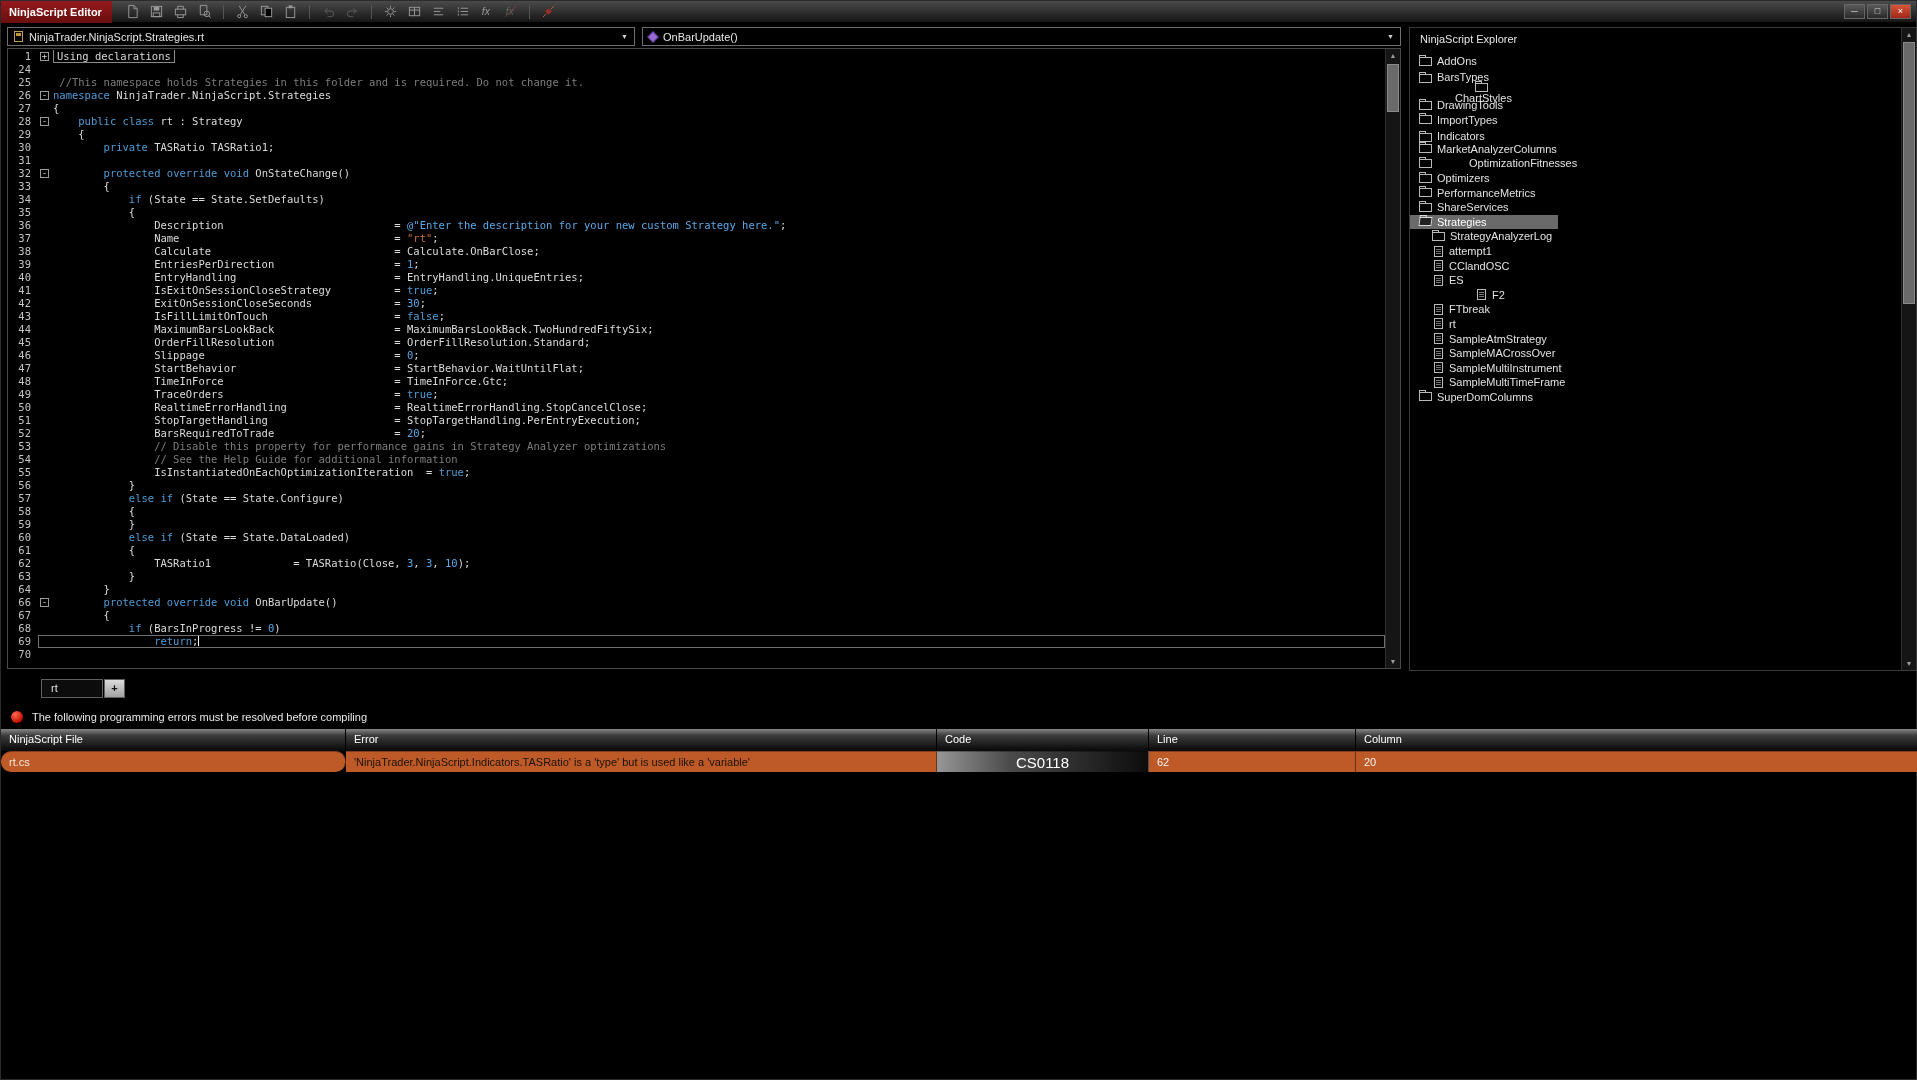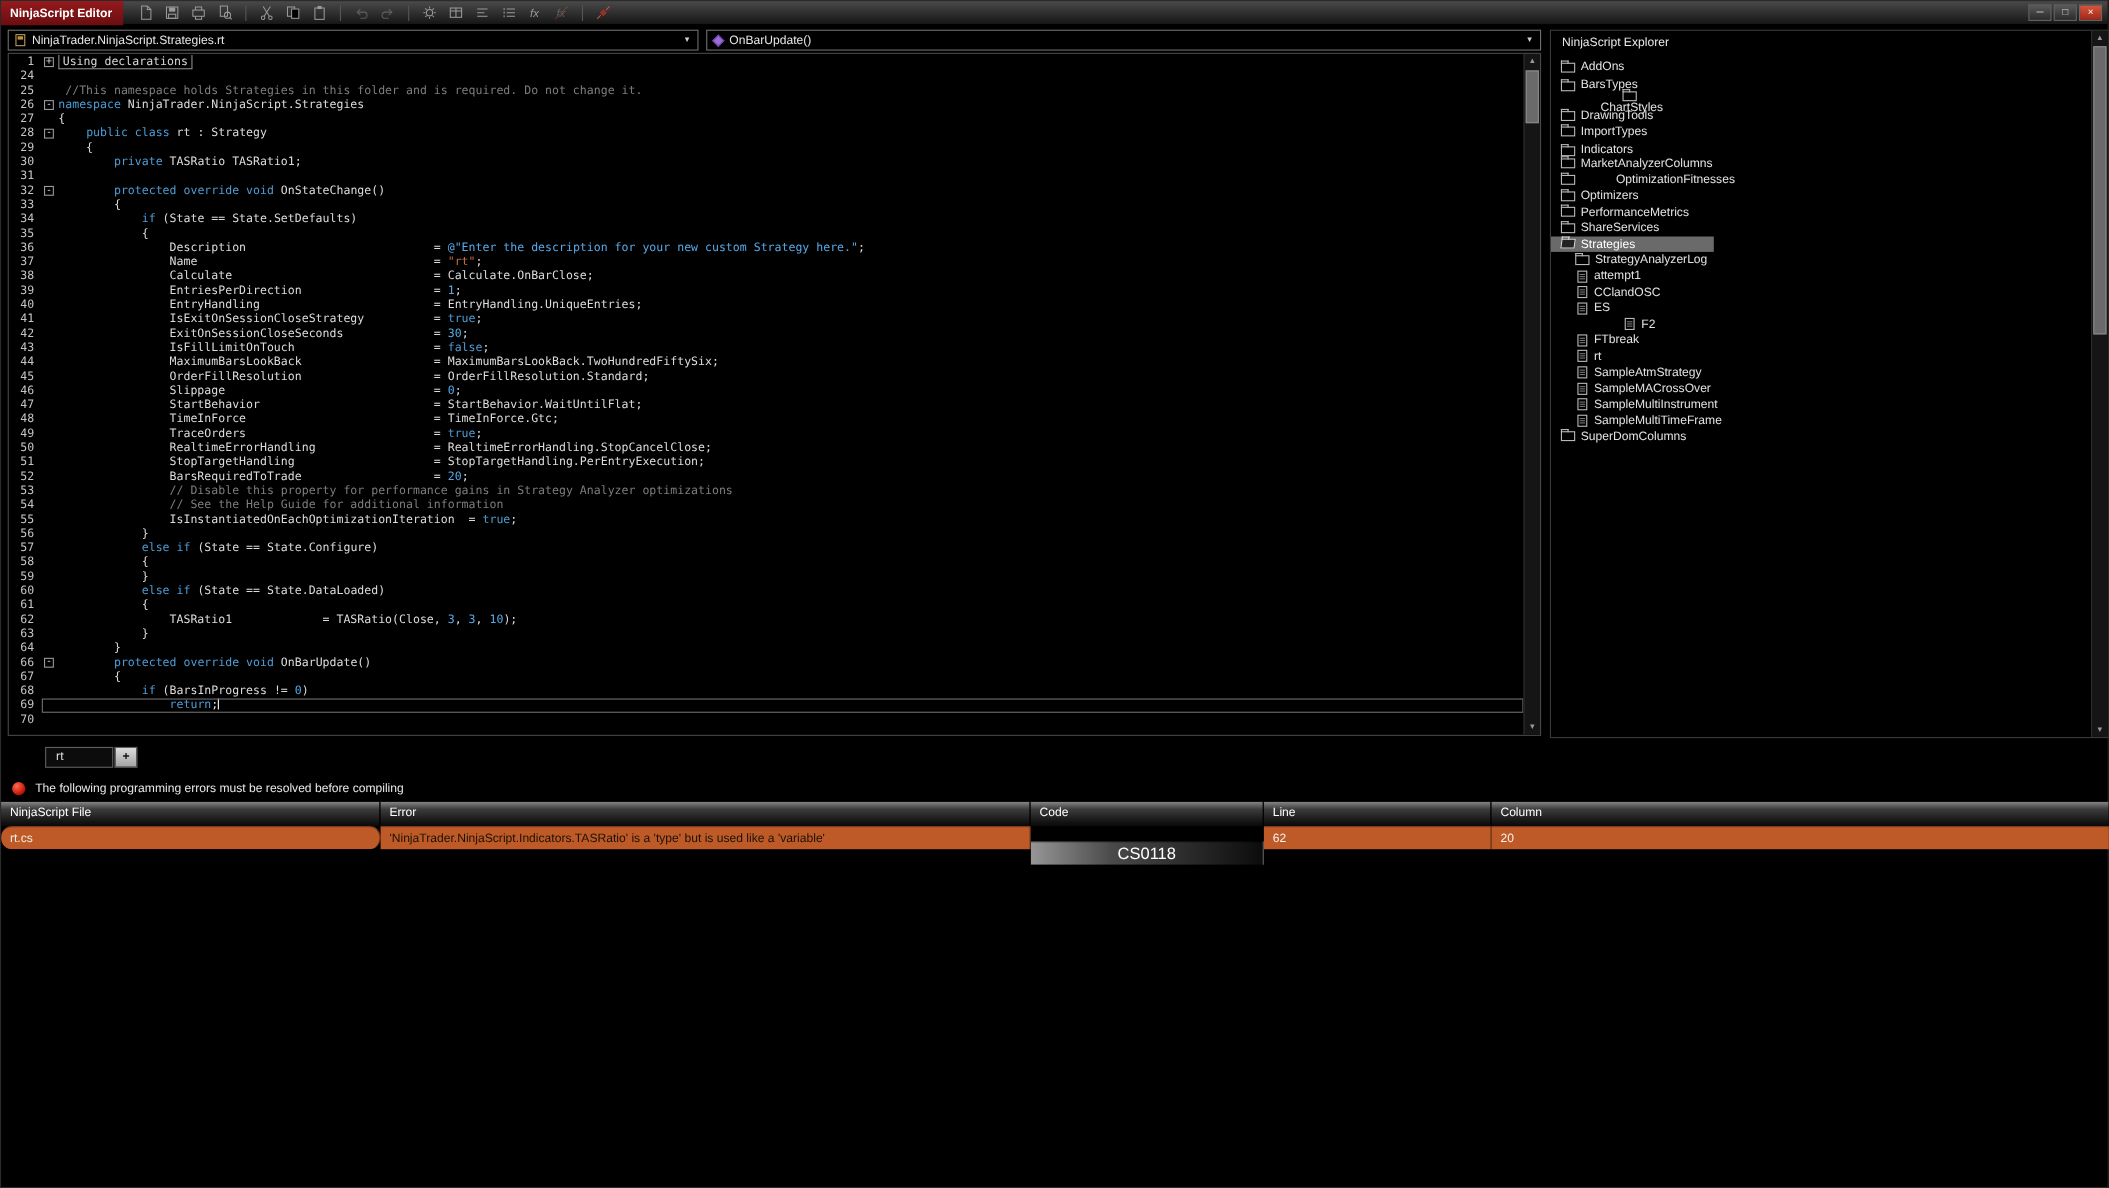--- a/index.html
+++ b/index.html
@@ -103,21 +103,21 @@
          color:#fff; font-size:11px; padding:4px 8px; border-right:1px solid #000;
          height:22px; cursor:pointer; }
   .etd { background:#be5a27; font-size:11px; padding:4px 8px; height:21px;
          border-right:1px solid rgba(0,0,0,.45); border-top:1px solid rgba(0,0,0,.3);
          white-space:nowrap; overflow:hidden; }
   .etd.file { color:#f2e9e2;border-radius:10px; }
   .etd.err  { color:#1c1206; }
   .etd.num  { color:#f7f3ef; }
   .etd.code { background:linear-gradient(90deg,#969696 0%,#4a4a4a 35%,#0c0c0c 100%);
               color:#fff; font-size:15px; display:flex; align-items:center;
-              justify-content:center; padding:0;margin-top:14px; }
+              justify-content:center; padding:0; }
 </style>
 </head>
 <body>
 
 <div class="window">
 
   <div class="titlebar">
     <div class="title-badge">NinjaScript Editor</div>
     <div class="toolbar" id="toolbar">
         <span class="tb-icon">

